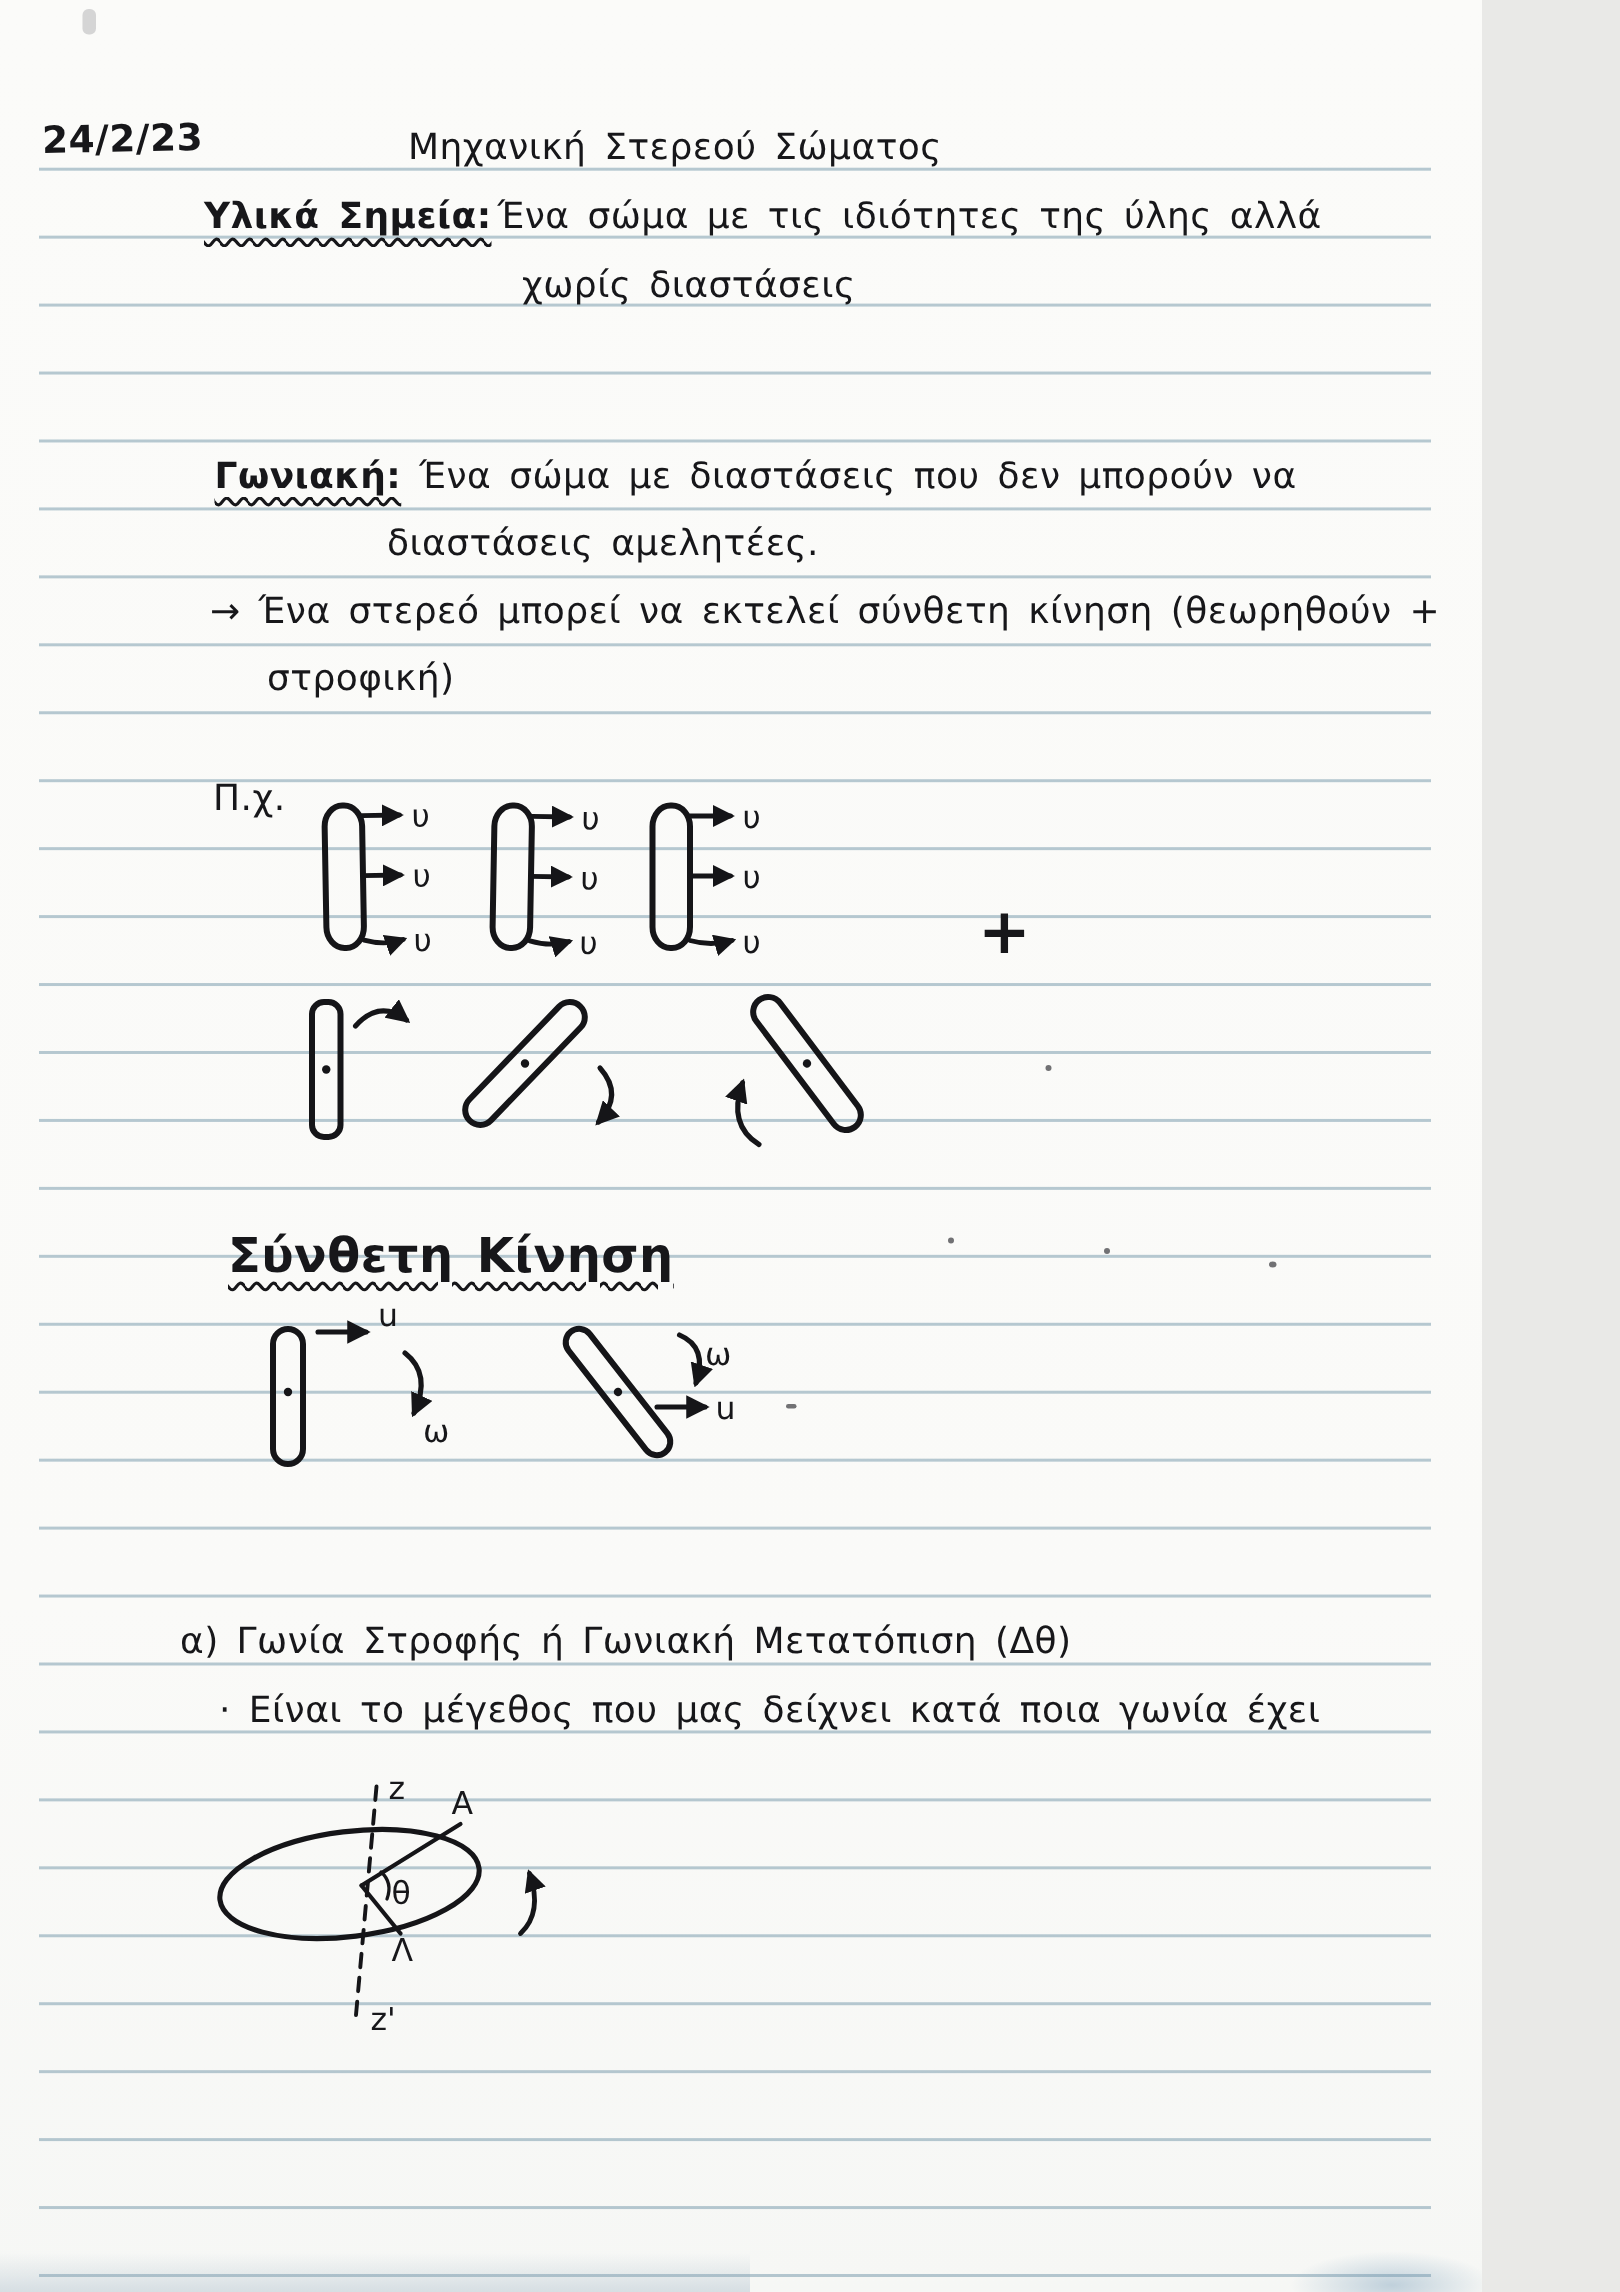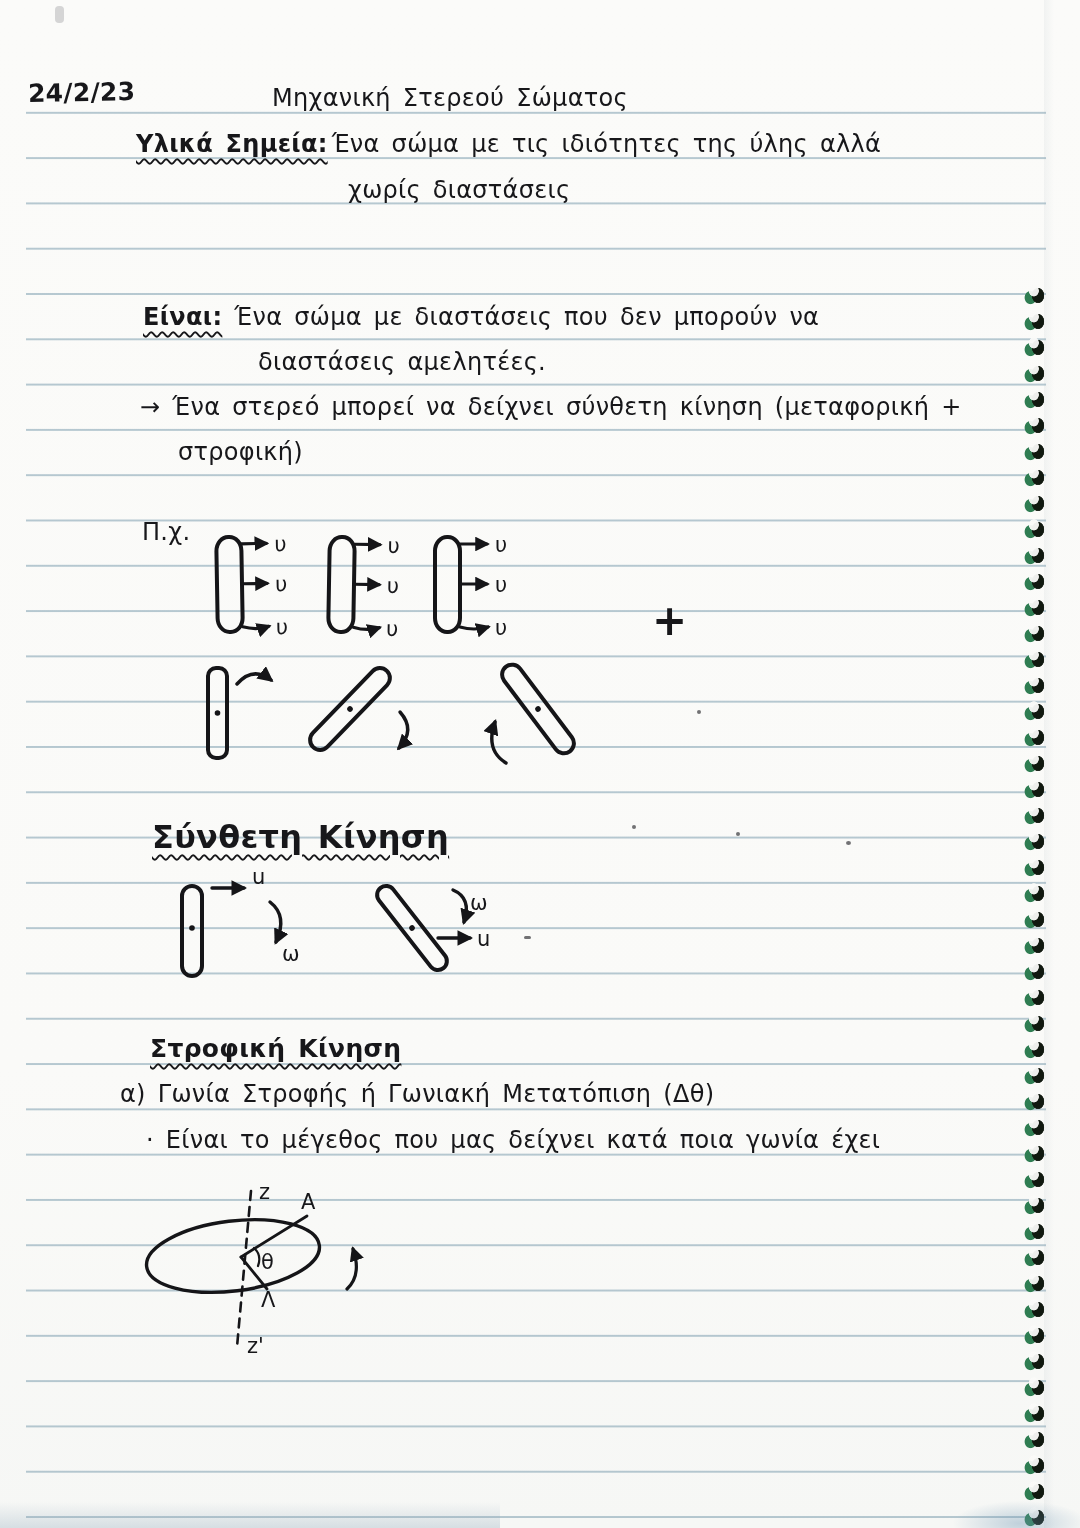--- a/index.html
+++ b/index.html
@@ -1,17 +1,17 @@
 <!DOCTYPE html>
 <html><head>
 <meta charset="utf-8">
 <style>
   html,body{margin:0;padding:0;background:#e9e9e7;}
   .page{
-    position:relative;width:1080px;height:1528px;overflow:hidden;
+    position:relative;width:988px;height:1528px;overflow:hidden;
     background:linear-gradient(180deg,#fbfbf9 0%,#fafaf8 70%,#f6f7f5 100%);
     font-family:"DejaVu Sans",sans-serif;color:#17171a;text-decoration:underline;
   }
   .ruled{
     position:absolute;left:26px;right:34px;top:90px;height:1428px;
     background-image:linear-gradient(to bottom,transparent 0,transparent 43.5px,rgba(125,158,175,0.55) 43.5px,rgba(125,158,175,0.55) 45px);
     background-size:100% 45.3px;background-position:0 -21.5px;
     pointer-events:none;
   }
   .spiral{
@@ -53,24 +53,24 @@
 
   <div class="hw bold" style="left:28px;top:78px;transform:rotate(-1deg);font-size:25px;">24/2/23</div>
   <div class="hw title" style="left:272px;top:84px;">Μηχανική Στερεού Σώματος</div>
 
   <div class="hw" style="left:136px;top:130px;">
     <span class="wavy bold" style="margin-right:4px;">Υλικά Σημεία:</span><span>Ένα σώμα με τις ιδιότητες της ύλης αλλά</span>
   </div>
   <div class="hw" style="left:348px;top:176px;">χωρίς διαστάσεις</div>
 
   <div class="hw" style="left:143px;top:303px;">
-    <span class="wavy bold" style="margin-right:12px;">Είναι:</span><span>Ένα σώμα με διαστάσεις που δεν μπορούν να</span>
+    <span class="wavy bold" style="margin-right:12px;">Γωνιακή:</span><span>Ένα σώμα με διαστάσεις που δεν μπορούν να</span>
   </div>
   <div class="hw" style="left:258px;top:348px;">διαστάσεις αμελητέες.</div>
-  <div class="hw" style="left:140px;top:393px;">→ Ένα στερεό μπορεί να δείχνει σύνθετη κίνηση (μεταφορική +</div>
+  <div class="hw" style="left:140px;top:393px;">→ Ένα στερεό μπορεί να εκτελεί σύνθετη κίνηση (θεωρηθούν +</div>
   <div class="hw" style="left:136px;top:438px;margin-left:42px;">στροφική)</div>
 
   <div class="hw" style="left:142px;top:518px;">Π.χ.</div>
 
   <svg style="left:205px;top:527px;" width="340" height="118" viewBox="0 0 340 118">
     <defs>
       <marker id="ah1" viewBox="0 0 10 10" refX="8" refY="5" markerWidth="4.6" markerHeight="4.6" orient="auto">
         <path d="M0,0 L10,5 L0,10 z" fill="#151518"></path>
       </marker>
     </defs>
@@ -153,21 +153,20 @@
         <rect class="stroke" x="-9" y="-51" width="18" height="102" rx="9" stroke-width="4"></rect>
         <circle cx="0" cy="0" r="2.8" fill="#151518"></circle>
       </g>
       <path class="stroke" d="M281 24 Q 300 32 292 56" stroke-width="3.4" marker-end="url(#ah3)"></path>
       <text x="298" y="44">ω</text>
       <path class="stroke" d="M266 72 H298" stroke-width="3.4" marker-end="url(#ah3)"></path>
       <text x="305" y="80">u</text>
     </g>
   </svg>
 
-  <div class="hw wavy bold" style="left:150px;top:1034px;font-size:25px;">Στροφική Κίνηση</div>
   <div class="hw" style="left:120px;top:1080px;">α) Γωνία Στροφής ή Γωνιακή Μετατόπιση (Δθ)</div>
   <div class="hw" style="left:146px;top:1126px;">· Είναι το μέγεθος που μας δείχνει κατά ποια γωνία έχει</div>
 
   <svg style="left:133px;top:1183px;" width="255" height="172" viewBox="0 0 255 172">
     <defs>
       <marker id="ah4" viewBox="0 0 10 10" refX="8" refY="5" markerWidth="4.6" markerHeight="4.6" orient="auto">
         <path d="M0,0 L10,5 L0,10 z" fill="#151518"></path>
       </marker>
     </defs>
     <path class="stroke" d="M118 8 L104 164" stroke-width="2.6" stroke-dasharray="9 7"></path>

